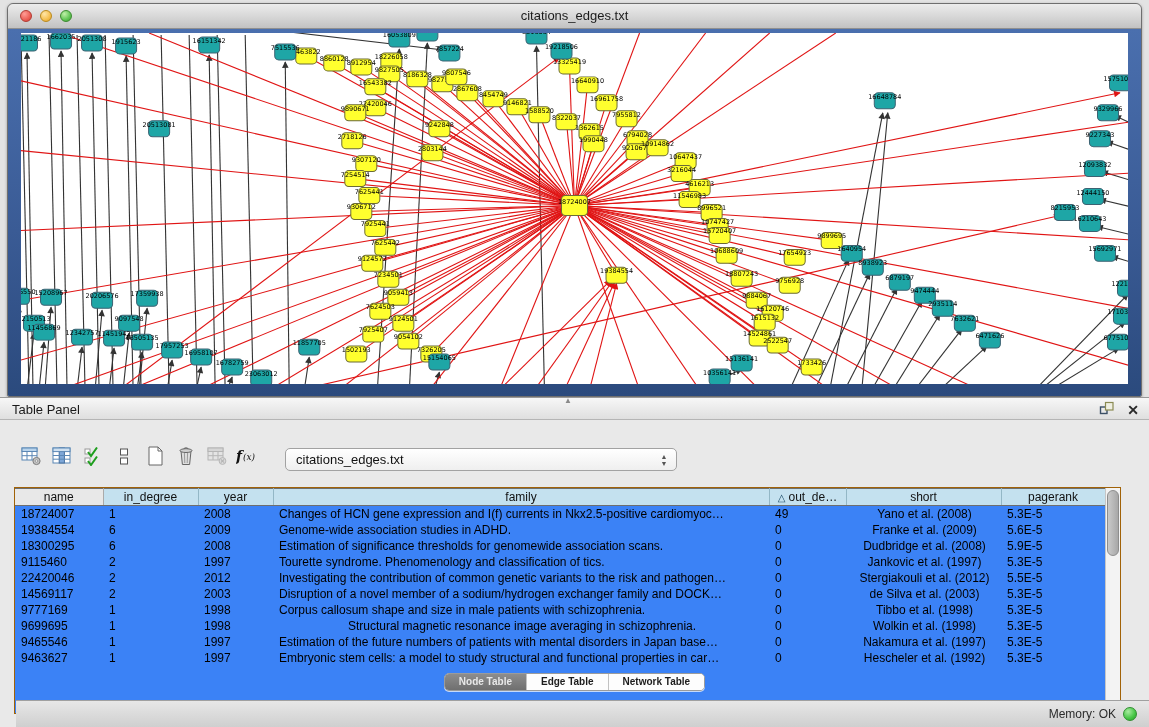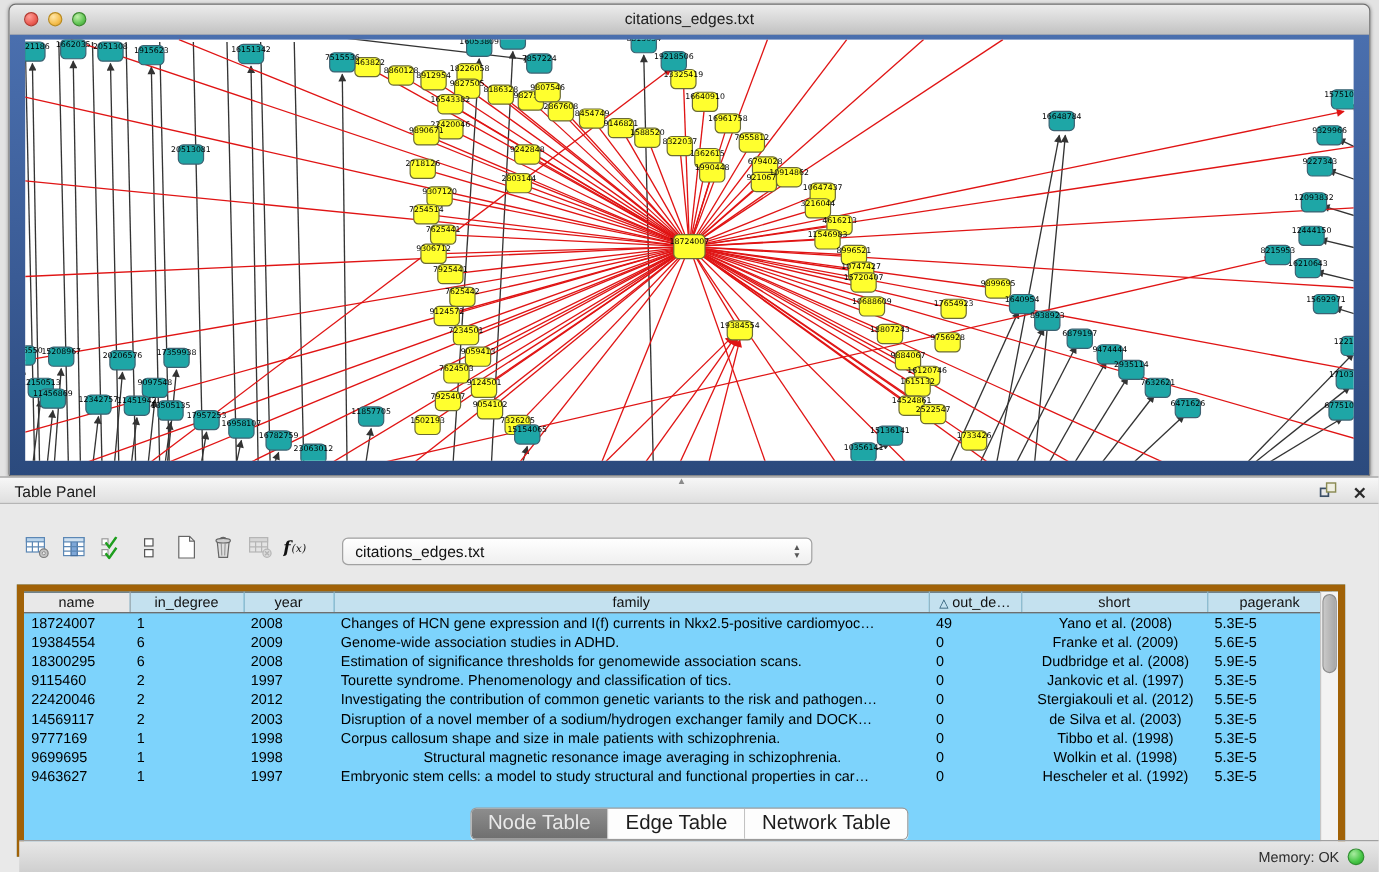--- a/index.html
+++ b/index.html
@@ -38,38 +38,38 @@
   .toolbar { position:absolute; left:18px; top:47px; display:flex; align-items:center; }
   .tool-btn { width:26px; height:24px; background:transparent; border:none; margin-right:5px;
     display:flex; align-items:center; justify-content:center; }
   .combo { position:absolute; left:285px; top:51px; width:392px; height:23px;
     border:1px solid #a2a2a2; border-radius:5px; background:linear-gradient(#ffffff,#efefef);
     box-shadow:inset 0 1px 0 #fff; display:flex; align-items:center; }
   .combo .combo-label { flex:1; padding-left:10px; font-size:13px; color:#111; }
   .combo .spinner { width:18px; text-align:center; color:#555; font-size:7px; line-height:7px; padding-right:6px; }
 
   .table-wrap { position:absolute; left:14px; top:90px; width:1107px; height:227px;
-    background:#7dd3fc; border:6px solid #a16207; }
+    background:#3b82f6; border:1px solid #a16207; }
   table.data { border-collapse:collapse; table-layout:fixed; width:1090px; }
   table.data th { height:17px; font-size:12px; font-weight:normal; color:#111; text-align:center;
     background:#c4e1ef; border-top:1px solid #6e6e6e; border-bottom:1px solid #6e6e6e;
     border-right:1px solid #93b7c6; overflow:hidden; white-space:nowrap; padding:0 2px; }
   table.data th.gray { background:#e8e8e8; border-right:1px solid #aaaaaa; }
   table.data td { height:16px; font-size:12px; color:#000; white-space:nowrap; overflow:hidden;
     padding:0 4px 0 6px; }
   .sort-tri { font-size:10px; color:#1a4a66; margin-right:3px; }
   .vscroll { position:absolute; right:0; top:0; bottom:0; width:15px; background:#f3f3f3; border-left:1px solid #c6c6c6; }
   .vthumb { position:absolute; left:1px; right:1px; top:2px; height:66px; border-radius:7px;
     background:linear-gradient(90deg,#c9c9c9,#a7a7a7); border:1px solid #8d8d8d; }
 
   .tab-bar { position:absolute; left:0; right:0; top:276px; display:flex; justify-content:center; }
   .seg { display:inline-flex; border:1px solid #9b9b9b; border-radius:5px; overflow:hidden;
     background:#fdfdfd; box-shadow:0 1px 0 rgba(255,255,255,.7); }
-  .seg-tab { padding:2px 14px 3px 14px; font-size:17px; color:#1c1c1c; background:#fdfdfd;
-    border:none; border-right:1px solid #c2c2c2; }
+  .seg-tab { padding:2px 14px 3px 14px; font-size:10px; color:#1c1c1c; background:#fdfdfd;
+    border:none; border-right:1px solid #c2c2c2;font-weight:bold; }
   .seg-tab:last-child { border-right:none; }
   .seg-tab.selected { background:linear-gradient(#8d8d8d,#6f6f6f); color:#e9e9e9; }
 
   .status-bar { position:absolute; left:16px; right:0; bottom:0; height:27px;
     background:linear-gradient(#e7e7e7,#cfcfcf); border-top:1px solid #a0a0a0;
     display:flex; align-items:center; justify-content:flex-end; padding-right:12px; }
   .status-bar .mem-label { font-size:12px; color:#2b2b2b; margin-right:7px; }
   .mem-dot { width:14px; height:14px; border-radius:50%;
     background:radial-gradient(circle at 35% 30%, #a8eba0, #44c544 60%, #2f9a2f); border:1px solid #2f8f2f; }
 </style>
@@ -658,20 +658,29 @@
             <tr>
               <td style="text-align: left;">9699695</td>
               <td style="text-align: left;">1</td>
               <td style="text-align: left;">1998</td>
               <td style="text-align: center; margin-top: 47px;">Structural magnetic resonance image averaging in schizophrenia.</td>
               <td style="text-align: left;">0</td>
               <td style="text-align: center;">Wolkin et al. (1998)</td>
               <td style="text-align: left;">5.3E-5</td>
             </tr>
             <tr>
+              <td style="text-align: left;">9465546</td>
+              <td style="text-align: left;">1</td>
+              <td style="text-align: left;">1997</td>
+              <td style="text-align: left;">Estimation of the future numbers of patients with mental disorders in Japan base…</td>
+              <td style="text-align: left;">0</td>
+              <td style="text-align: center;">Nakamura et al. (1997)</td>
+              <td style="text-align: left;">5.3E-5</td>
+            </tr>
+            <tr>
               <td style="text-align: left;">9463627</td>
               <td style="text-align: left;">1</td>
               <td style="text-align: left;">1997</td>
               <td style="text-align: left;">Embryonic stem cells: a model to study structural and functional properties in car…</td>
               <td style="text-align: left;">0</td>
               <td style="text-align: center;">Hescheler et al. (1992)</td>
               <td style="text-align: left;">5.3E-5</td>
             </tr>
           </tbody>
       </table>

